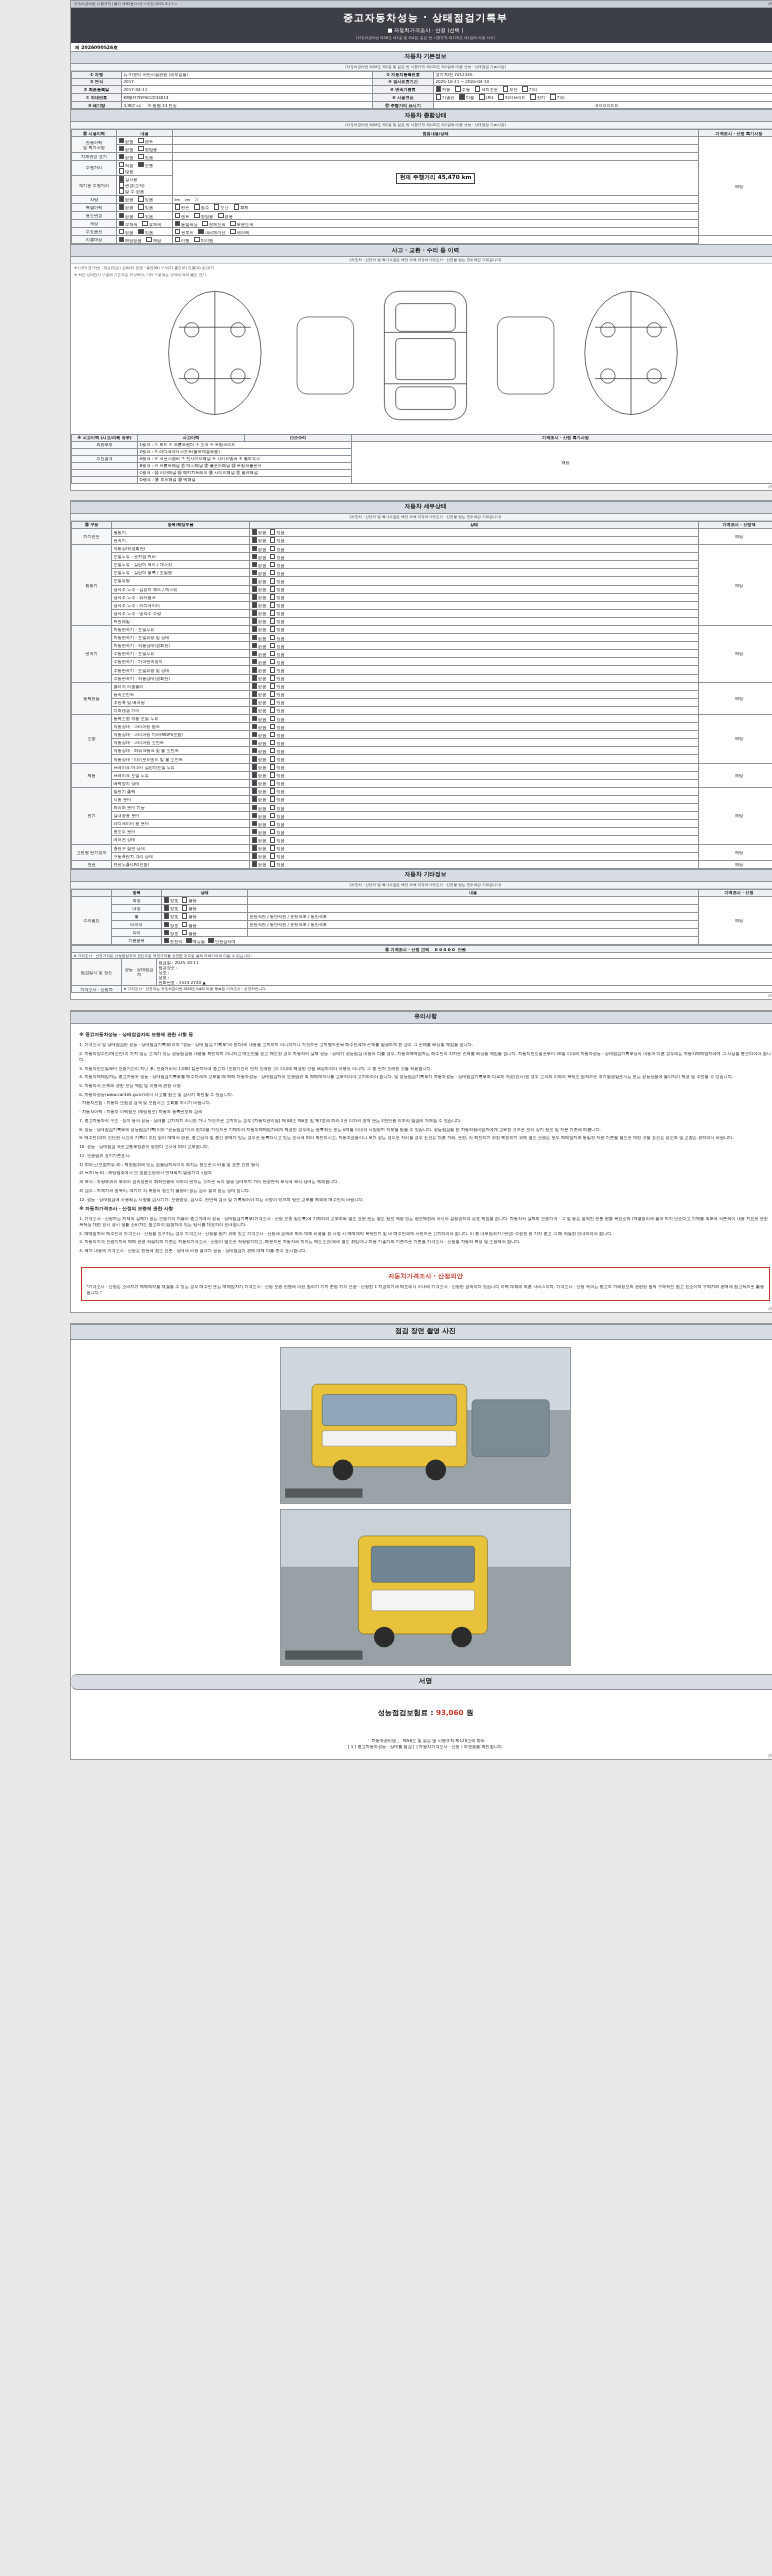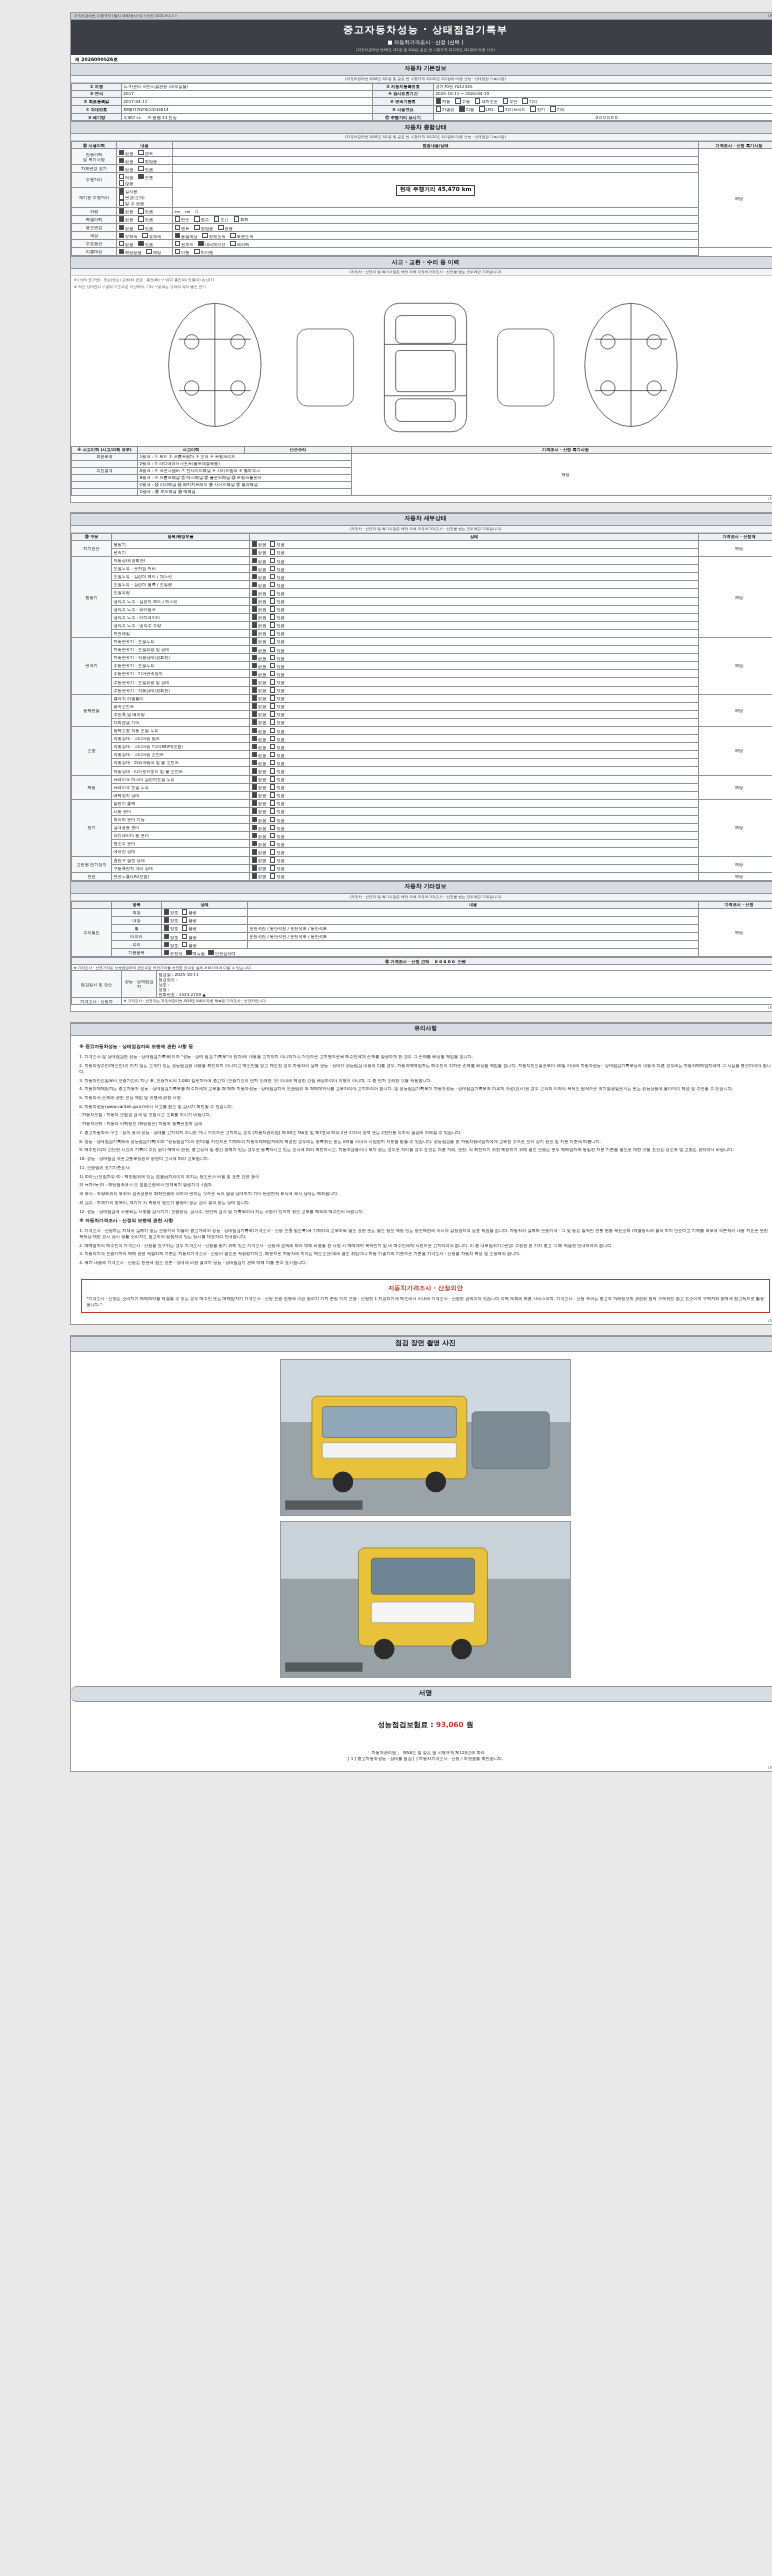--- a/index.html
+++ b/index.html
@@ -1,17 +1,17 @@
 <!DOCTYPE html>
 <html lang="ko" style="font-size:8.2px"><head>
 <meta charset="utf-8">
 <style>
   html,body{margin:0;padding:0;background:#e9e9e9;}
   body{font-family:"DejaVu Sans","Liberation Sans",sans-serif;color:#111;}
-  .page{width:632px;margin:12px auto;background:#e9e9e9;padding:0;}
+  .page{width:632px;margin:0 auto;background:#e9e9e9;padding:0;}
   .sheet{width:711px;margin:0 auto 9.3px auto;background:#fff;border:0.5px solid #9a9a9a;box-sizing:border-box;padding:0;}
   .tiny{font-size:3.6px;}
   .topstrip{background:#c9cfd6;border-bottom:0.5px solid #9aa0a6;font-size:3.6px;padding:1px 3.1px;display:flex;justify-content:space-between;color:#333;}
   .hdrband{background:#3c3f45;color:#fff;text-align:center;padding:4.1px 0 3.1px 0;}
   .hdrband .t1{font-size:9.8px;font-weight:bold;letter-spacing:1px;}
   .hdrband .t2{font-size:5.2px;margin-top:2.1px;}
   .hdrband .t3{font-size:3.6px;margin-top:1.5px;color:#d4d4d4;}
   .docno{font-size:4.6px;font-weight:bold;padding:2.1px 4.1px 1px 4.1px;}
   .sectitle{background:#d8dde3;border-top:0.5px solid #8e949b;border-bottom:0.5px solid #8e949b;text-align:center;font-size:5.7px;font-weight:bold;padding:1.5px 0;}
   .secsub{font-size:3.6px;text-align:center;color:#333;padding:1px 0;background:#f3f4f6;border-bottom:0.5px solid #c9cdd2;}

